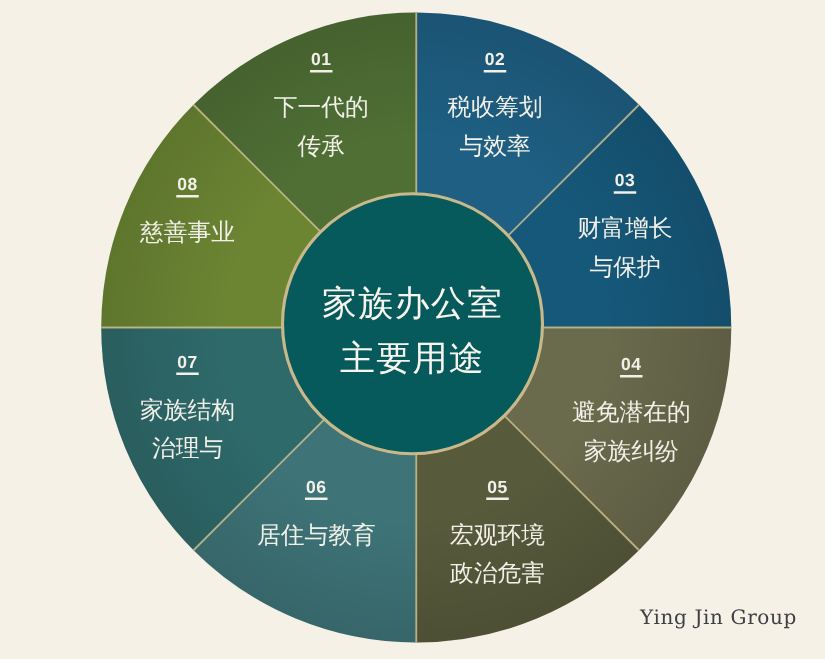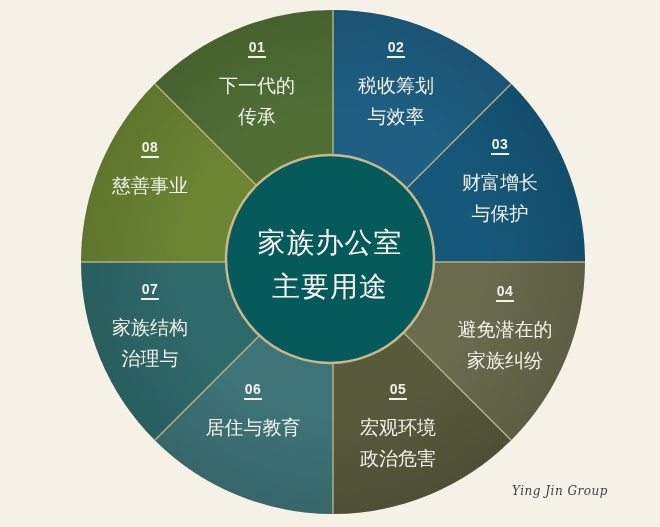--- a/index.html
+++ b/index.html
@@ -13,21 +13,21 @@
     .seg-num {
       font-family: "Liberation Sans", "DejaVu Sans", sans-serif;
       font-weight: bold; font-size: 14px; fill: #f2f0e8;
       letter-spacing: 0.5px;
     }
     .seg-text { font-size: 19px; fill: #f2f0e8; }
     .center-text { font-size: 28px; fill: #f7f5ee; letter-spacing: 1px; }
     .watermark {
       position: absolute; left: 512px; top: 484px;
       font-family: "DejaVu Serif", "Liberation Serif", serif;
-      font-style: italic; font-size: 12px; color: #3e4044;
+      font-size: 16px; color: #3e4044;
       letter-spacing: 0.5px;
     }
   </style>
 </head>
 <body style="background: rgb(245, 241, 230);">
 
 <svg id="wheel" width="660" height="527" viewBox="0 0 660 527" xmlns="http://www.w3.org/2000/svg">
   <defs>
     <radialGradient id="shade" cx="50%" cy="50%" r="50%">
       <stop offset="60%" stop-color="#000" stop-opacity="0"></stop>

